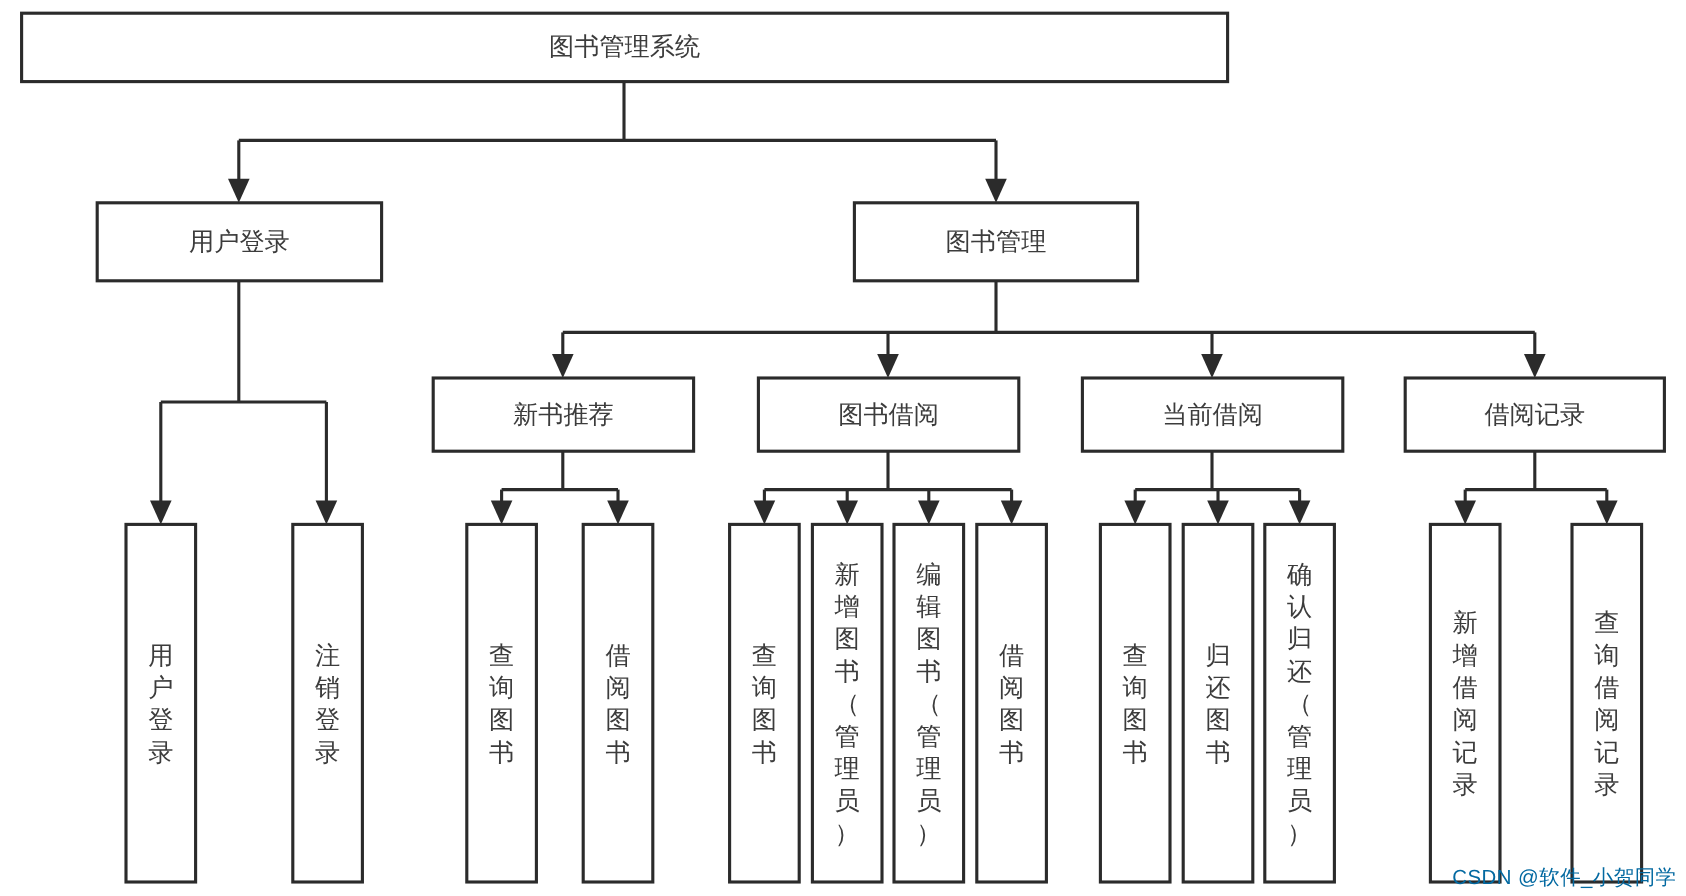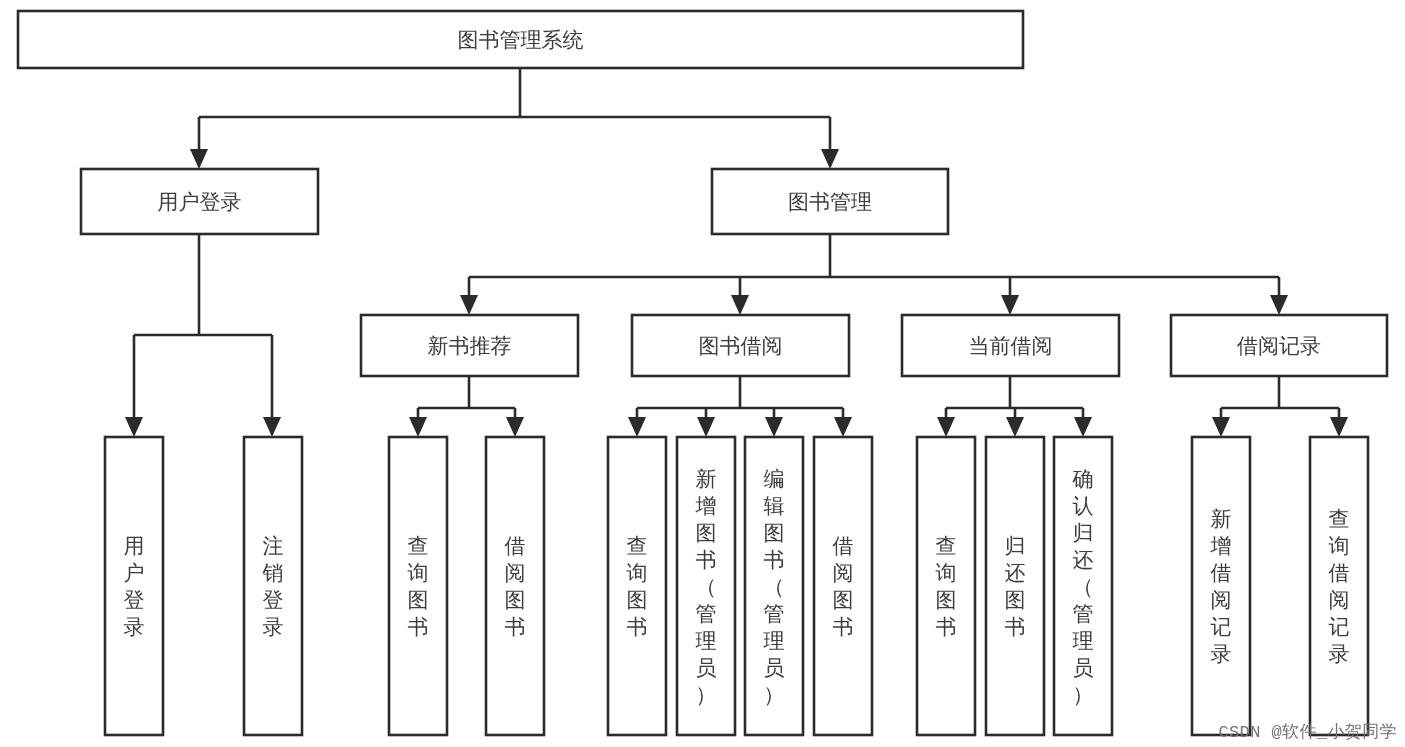--- a/index.html
+++ b/index.html
@@ -53,23 +53,23 @@
   .node-label-v {
     font-family: "DejaVu Sans", "Liberation Sans", sans-serif;
     font-size: 21px;
     fill: #3c3c3c;
     text-anchor: middle;
   }
   #watermark {
     position: absolute;
     right: 8px;
     bottom: 4px;
-    font-family: Liberation Mono, monospace;
+    font-family: Liberation Sans, sans-serif;
     font-size: 17px;
-    color: #737373;
+    color: #0369a1;
     white-space: nowrap;
     letter-spacing: 0.4px;
     pointer-events: none;
   }
 </style>
 </head>
 <body>
 
 <div id="diagram-root">
   <svg id="tree-svg" viewBox="0 0 1405 747">

